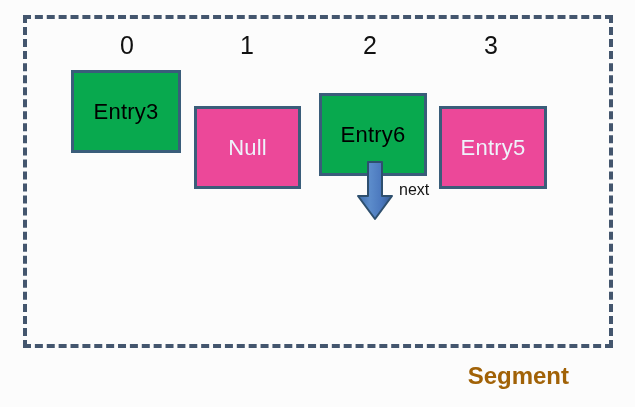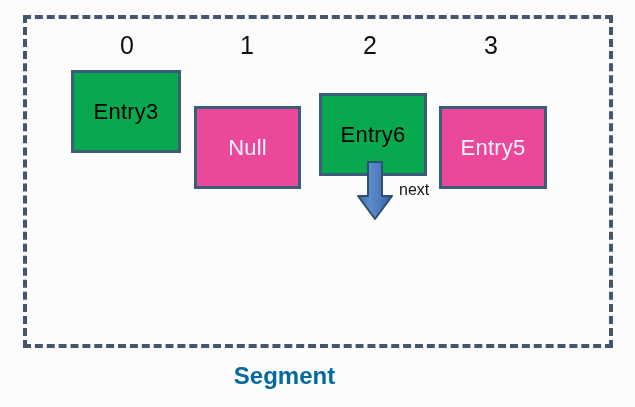--- a/index.html
+++ b/index.html
@@ -103,24 +103,24 @@
     color: #141414;
     font-family: "Liberation Sans", sans-serif;
   }
 
   
   .caption {
     position: absolute;
     left: 0;
     top: 362px;
     width: 569px;
-    text-align: center;
+    text-align: right;
     font-size: 24px;
     font-weight: bold;
-    color: #0369a1;
+    color: #a16207;
     font-family: "Liberation Sans", sans-serif;
   }
 </style>
 </head>
 <body>
 
 <div id="canvas">
 
   <div class="segment-box"></div>
 

